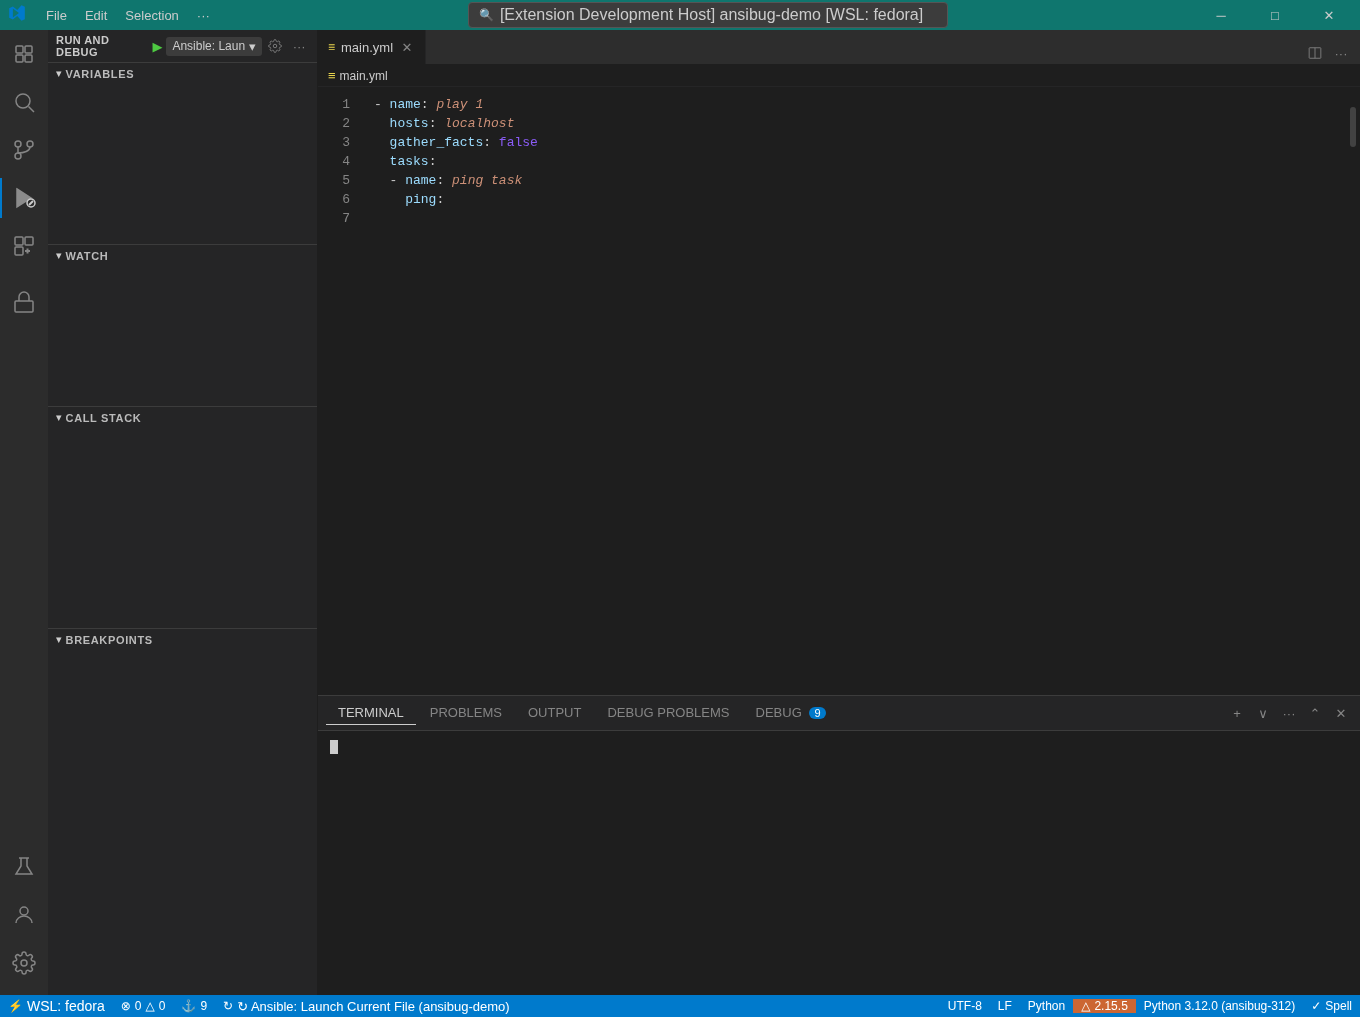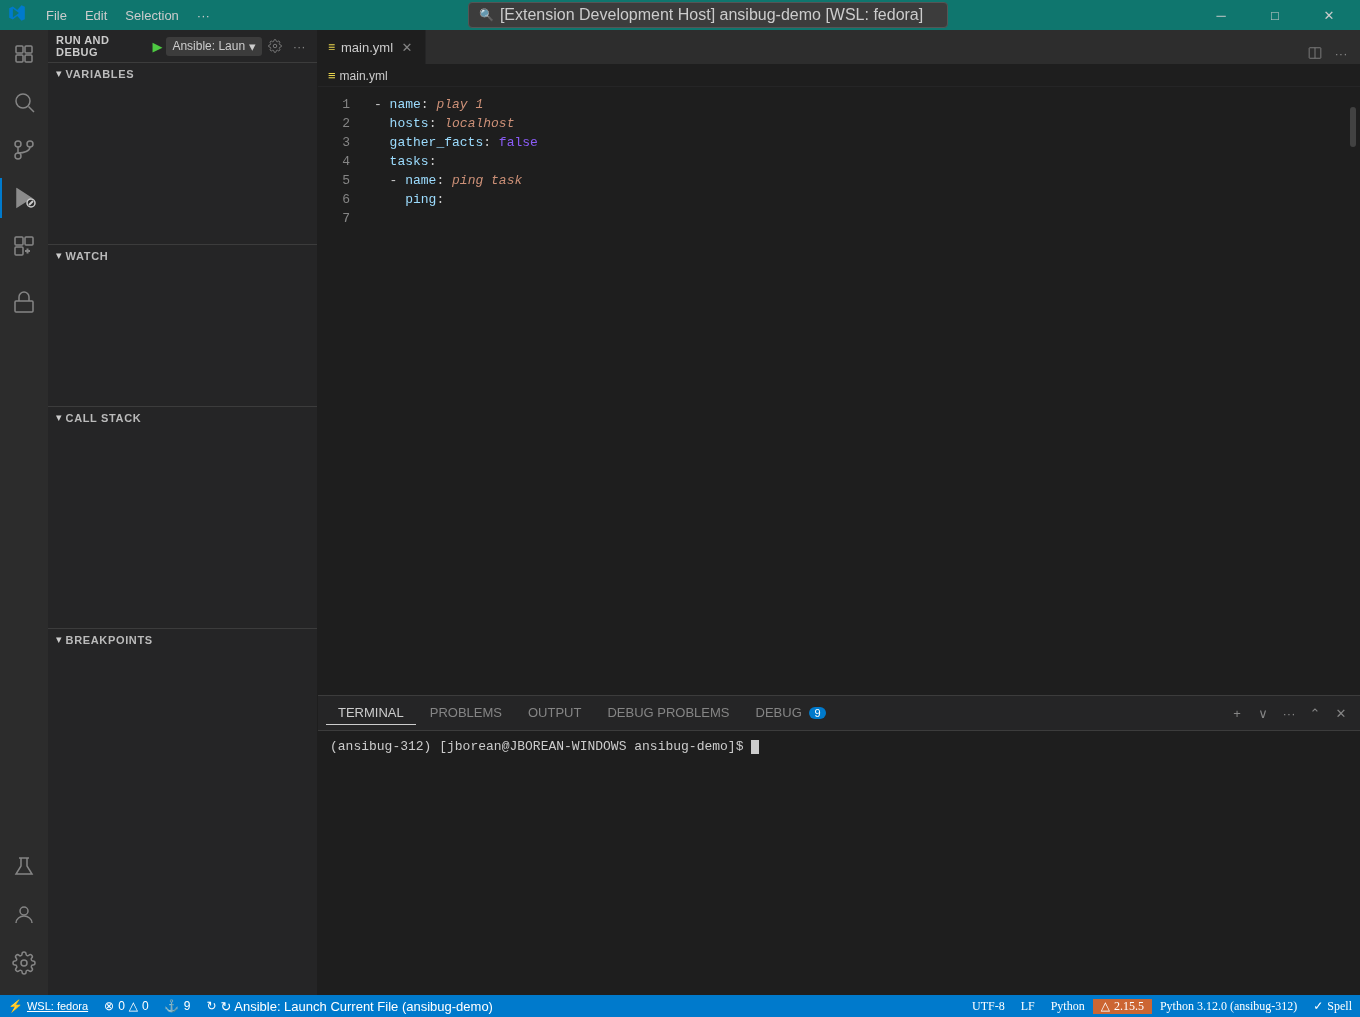--- a/index.html
+++ b/index.html
@@ -497,21 +497,20 @@
       align-items: center;
       gap: 4px;
       cursor: pointer;
       white-space: nowrap;
     }
     .status-item.warning { background: #cc6633; }
     .status-spacer { flex: 1; }
     .status-right {
       display: flex;
       align-items: center;
-      font-family: Liberation Serif, serif;
     }
   </style>
 </head>
 <body>
 
 <div class="titlebar">
   <span class="titlebar-logo">
     <svg width="18" height="18" viewBox="0 0 100 100" fill="#007acc">
       <path d="M74.9 6.6L51.2 32.8 27.1 13.6 6.6 23.1v53.8l20.5 9.5 24.1-19.2 23.7 26.2 18.6-9V15.6zM61.1 50L27.1 74.7V25.3z"></path>
     </svg>
@@ -719,31 +718,31 @@
           <div class="terminal-tab-btn">+</div>
           <div class="terminal-tab-btn">∨</div>
           <div class="terminal-tab-btn">···</div>
           <div class="terminal-tab-btn">⌃</div>
           <div class="terminal-tab-btn">✕</div>
         </div>
       </div>
 
       <div class="terminal-body">
         <div class="terminal-content">
-          <span>(ansibug-312) [jborean@JBOREAN-WINDOWS ansibug-demo]$ </span><span class="terminal-cursor"></span>
+          <span class="terminal-cursor"></span>
         </div>
       </div>
     </div>
   </div>
 </div>
 
 <div class="status-bar">
   <div class="status-item">
     <span>⚡</span>
-    <span style="font-size:11px;text-decoration:underline;">WSL: fedora</span>
+    <span style="font-size:14px;">WSL: fedora</span>
   </div>
   <div class="status-item" style="background:#007acc;">
     <span>⊗</span>
     <span>0</span>
     <span>△</span>
     <span>0</span>
   </div>
   <div class="status-item">
     <span>⚓</span>
     <span>9</span>

